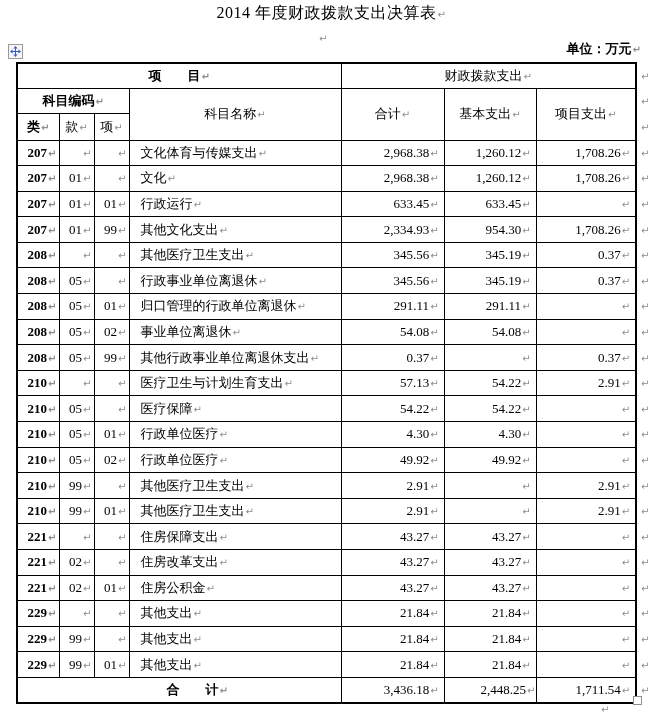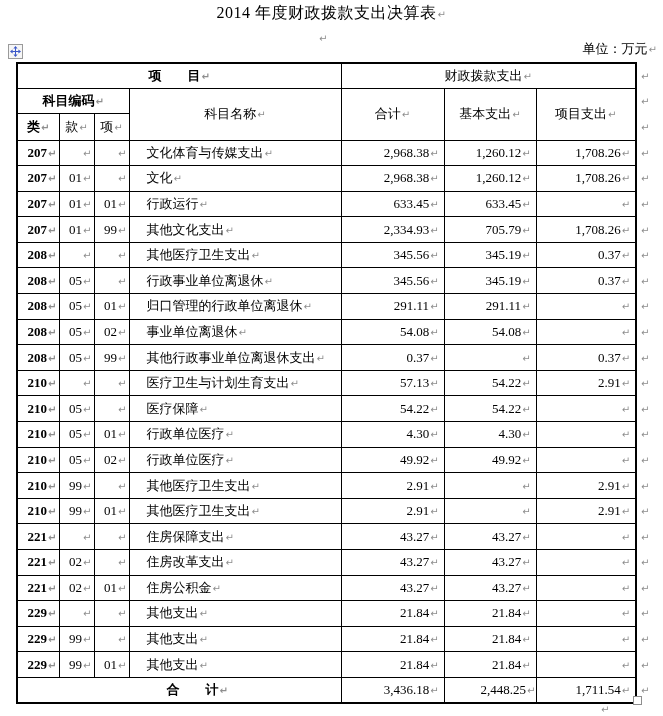--- a/index.html
+++ b/index.html
@@ -6,21 +6,21 @@
   body{
     width:663px;height:716px;position:relative;background:#ffffff;
     font-family:"Liberation Serif","DejaVu Serif",serif;color:#000;
     overflow:hidden;
   }
   .doc-title{
     position:absolute;top:3px;left:0;width:663px;text-align:center;
     font-size:16px;letter-spacing:0.5px;
   }
   .empty-para{position:absolute;top:28px;left:318px;}
-  .unit-line{position:absolute;top:40px;right:6px;font-size:13px;}
+  .unit-line{position:absolute;top:40px;right:22px;font-size:13px;font-weight:bold;}
   .mark{
     color:#8e8e8e;font-size:10px;margin-left:1px;
     font-family:"DejaVu Sans",sans-serif;
   }
   .move-handle{
     position:absolute;left:8px;top:44px;width:13px;height:13px;
     border:1px solid #9a9a9a;background:#f6f6f6;
     display:flex;align-items:center;justify-content:center;
   }
   .resize-handle{
@@ -39,21 +39,21 @@
   .b{border:1px solid #000;}
   tr.h1 .b{border-top-width:2px;}
   .col-first{border-left-width:2px;font-weight:bold;}
   .col-last{border-right-width:2px;}
   tr.total-row .b{border-bottom-width:2px;padding-left:36px;}
   td.outside{border:none;padding-left:3px;}
   .hdr{text-align:center;}
   tr.h1{height:25px;} tr.h2{height:25px;} tr.h3{height:27px;}
   tr.data-row{height:25.6px;margin-left:32px;} tr.total-row{height:26px;}
   td.code{text-align:right;padding-right:2px;}
-  td.name{text-align:left;padding-left:17px;}
+  td.name{text-align:left;padding-left:11px;}
   td.num{text-align:right;padding-right:5px;}
   td.total-label{text-align:center;}
 </style>
 </head>
 <body>
 
 <div class="doc-title"><span>2014 年度财政拨款支出决算表</span><span class="mark">↵</span></div>
 
 <div class="empty-para"><span class="mark">↵</span></div>
 
@@ -139,21 +139,21 @@
     <td class="b num col-last"><span></span><span class="mark">↵</span></td>
     <td class="outside"><span class="mark">↵</span></td>
   </tr>
 
   <tr class="data-row">
     <td class="b code col-first"><span>207</span><span class="mark">↵</span></td>
     <td class="b code"><span>01</span><span class="mark">↵</span></td>
     <td class="b code"><span>99</span><span class="mark">↵</span></td>
     <td class="b name"><span>其他文化支出</span><span class="mark">↵</span></td>
     <td class="b num"><span>2,334.93</span><span class="mark">↵</span></td>
-    <td class="b num"><span>705.79</span><span class="mark">↵</span></td>
+    <td class="b num"><span>954.30</span><span class="mark">↵</span></td>
     <td class="b num col-last"><span>1,708.26</span><span class="mark">↵</span></td>
     <td class="outside"><span class="mark">↵</span></td>
   </tr>
 
   <tr class="data-row">
     <td class="b code col-first"><span>208</span><span class="mark">↵</span></td>
     <td class="b code"><span></span><span class="mark">↵</span></td>
     <td class="b code"><span></span><span class="mark">↵</span></td>
     <td class="b name"><span>其他医疗卫生支出</span><span class="mark">↵</span></td>
     <td class="b num"><span>345.56</span><span class="mark">↵</span></td>

